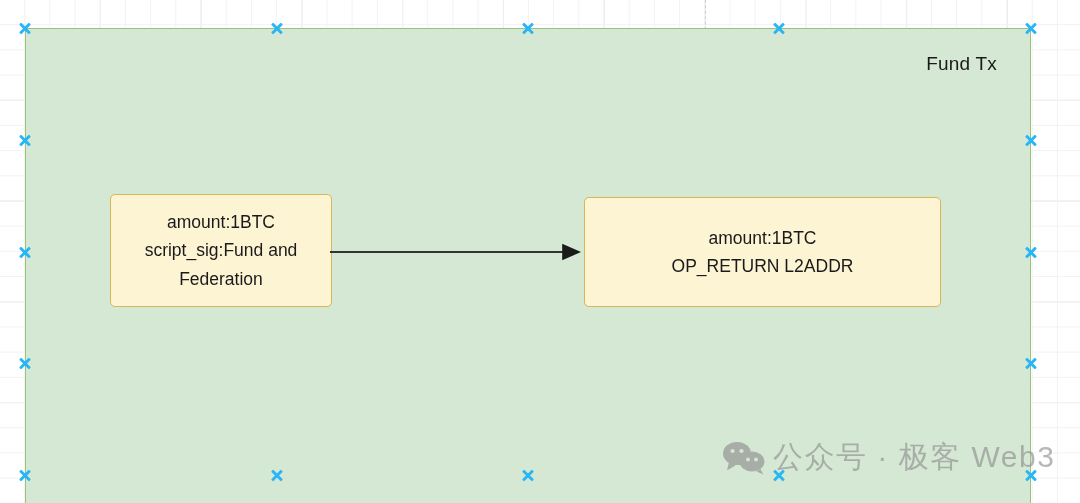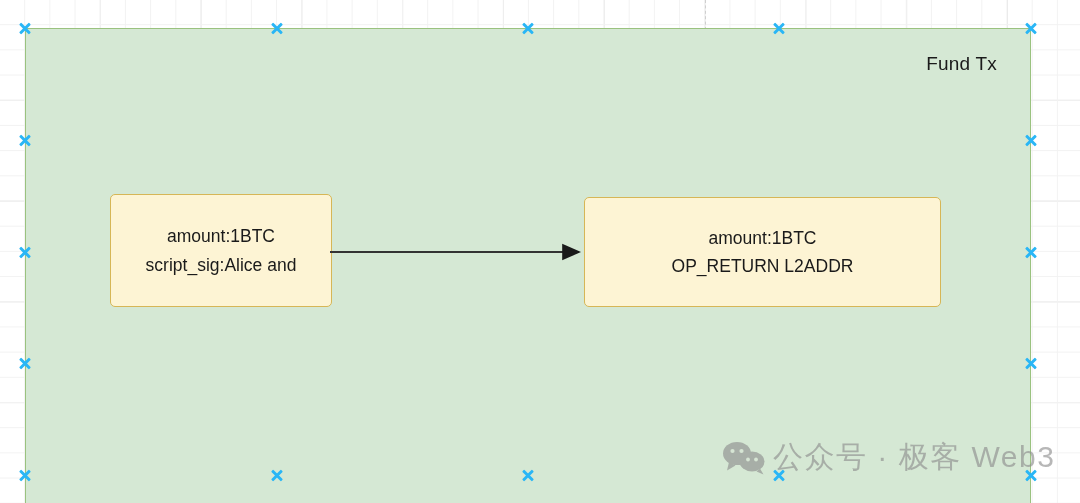--- a/index.html
+++ b/index.html
@@ -145,21 +145,22 @@
 <div class="canvas">
 
   <div class="page-guide"></div>
 
   <div class="container-box">
     <div class="container-label">Fund Tx</div>
   </div>
 
   <div class="node" id="node-input">
     <div class="line">amount:1BTC</div>
-    <div class="line">script_sig:Alice and</div>
+    <div class="line">script_sig:Fund and</div>
+    <div class="line">Federation</div>
   </div>
 
   <div class="node" id="node-output">
     <div class="line">amount:1BTC</div>
     <div class="line">OP_RETURN L2ADDR</div>
   </div>
 
   <svg class="connector" viewBox="0 0 260 34">
     <defs>
       <marker id="arrowhead" markerWidth="9" markerHeight="9" refX="8" refY="4.5" orient="auto" markerUnits="strokeWidth">

